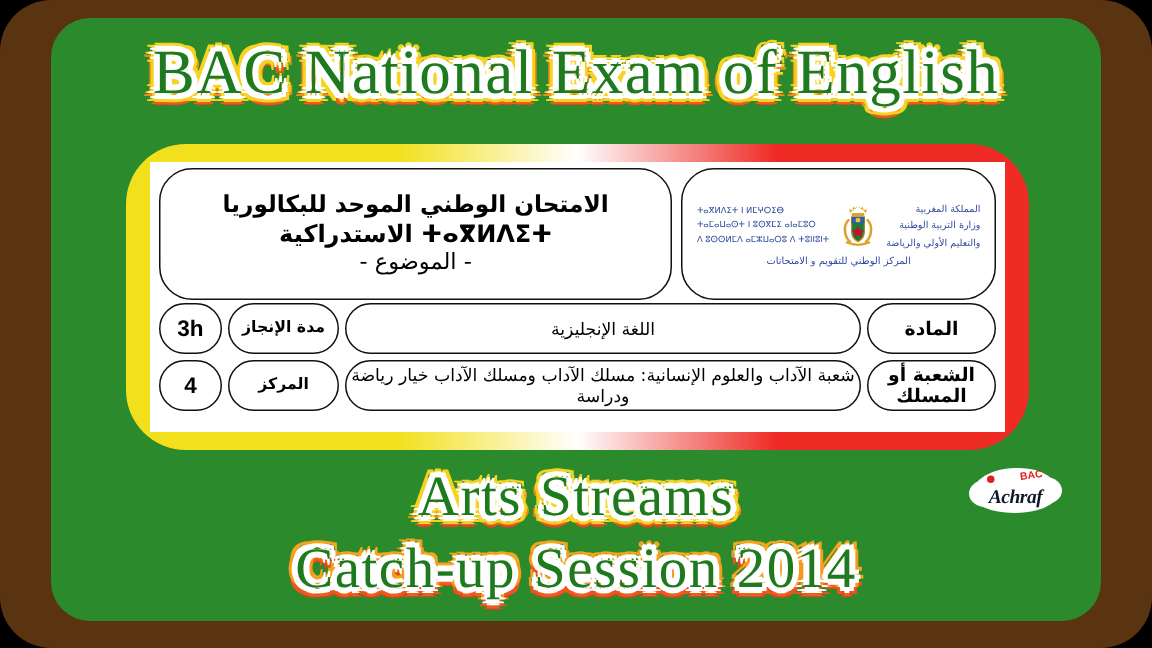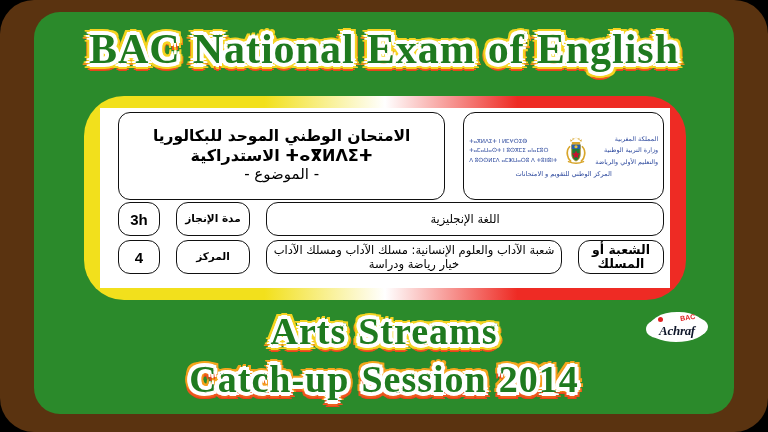--- a/index.html
+++ b/index.html
@@ -17,21 +17,21 @@
   
   .panel{
     position:absolute;left:34px;top:12px;width:700px;height:402px;
     background:#2b8a2b;border-radius:26px;box-sizing:border-box;
     overflow:hidden;
   }
 
   
   .headline{
     position:absolute;width:100%;text-align:center;
-    font-family:"Liberation Serif", serif;font-weight:700;
+    font-family:"Liberation Serif", serif;font-weight:400;
     color:#1f7a1f;letter-spacing:1px;white-space:nowrap;
     line-height:1;
   }
   .headline .w{display:inline-block;padding:0 6px;}
   .hl-top{top:16px;font-size:42px;}
   .hl-mid{top:300px;font-size:38px;}
   .hl-bot{top:348px;font-size:38px;}
 
   
   .ring-yellow{
@@ -62,23 +62,23 @@
     background:linear-gradient(90deg,#f2e01c 0%,#f2e01c 30%,#ffffff 50%,#ee2b24 72%,#ee2b24 100%);
   }
   .doc{
     position:absolute;left:0;top:0;width:570px;height:180px;
     background:#fff;
   }
 
   
   .doc-head{display:flex;height:92px;padding:4px 6px 0 6px;box-sizing:border-box;gap:6px;}
   .cell{
-    border:1.6px solid #111;border-radius:12px;background:#fff;
+    border:1.6px solid #111;border-radius:22px;background:#fff;
     display:flex;align-items:center;justify-content:center;
-    box-sizing:border-box;text-align:center;margin-left:12px;
+    box-sizing:border-box;text-align:center;
   }
   .head-left{flex:1 1 62%;flex-direction:column;gap:1px;padding:4px 6px;}
   .head-right{flex:1 1 38%;flex-direction:row;padding:4px 4px;gap:3px;}
 
   .ar{font-family:"DejaVu Sans", sans-serif;direction:rtl;color:#000;}
   .ar-l1{font-size:15.5px;font-weight:700;line-height:1.15;}
   .ar-l2{font-size:16px;font-weight:700;line-height:1.15;}
   .ar-l3{font-size:15px;font-weight:400;line-height:1.15;}
 
   .ministry{display:flex;align-items:center;justify-content:center;width:100%;gap:2px;}
@@ -180,20 +180,21 @@
               </div>
               <div class="min-foot">المركز الوطني للتقويم و الامتحانات</div>
             </div>
           </div>
         </div>
 
         <div class="row">
           <div class="cell c-val">3h</div>
           <div class="cell c-lbl ar">مدة الإنجاز</div>
           <div class="cell c-main ar">اللغة الإنجليزية</div>
+          <div class="cell c-right ar">المادة</div>
         </div>
 
         <div class="row">
           <div class="cell c-val">4</div>
           <div class="cell c-lbl ar">المركز</div>
           <div class="cell c-main ar">شعبة الآداب والعلوم الإنسانية: مسلك الآداب ومسلك الآداب خيار رياضة ودراسة</div>
           <div class="cell c-right ar">الشعبة أو المسلك</div>
         </div>
 
       </div>

